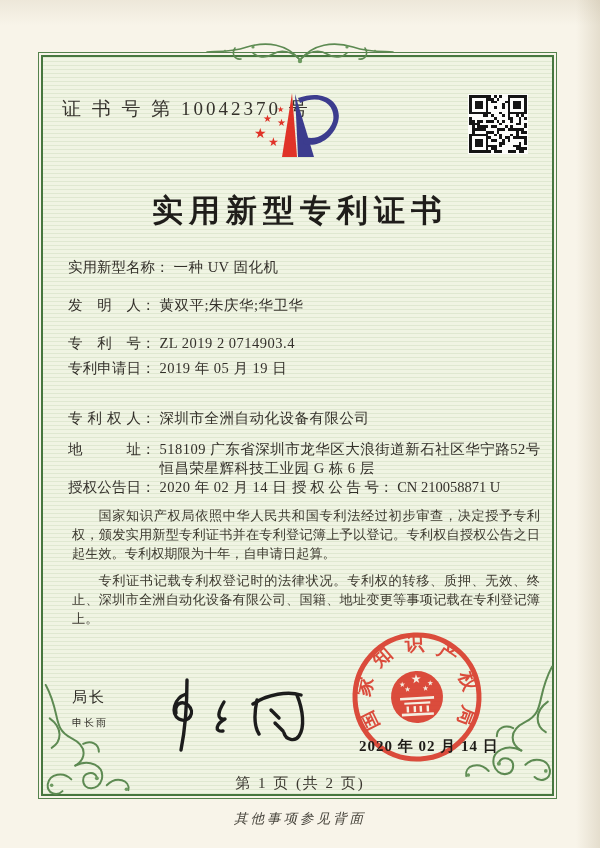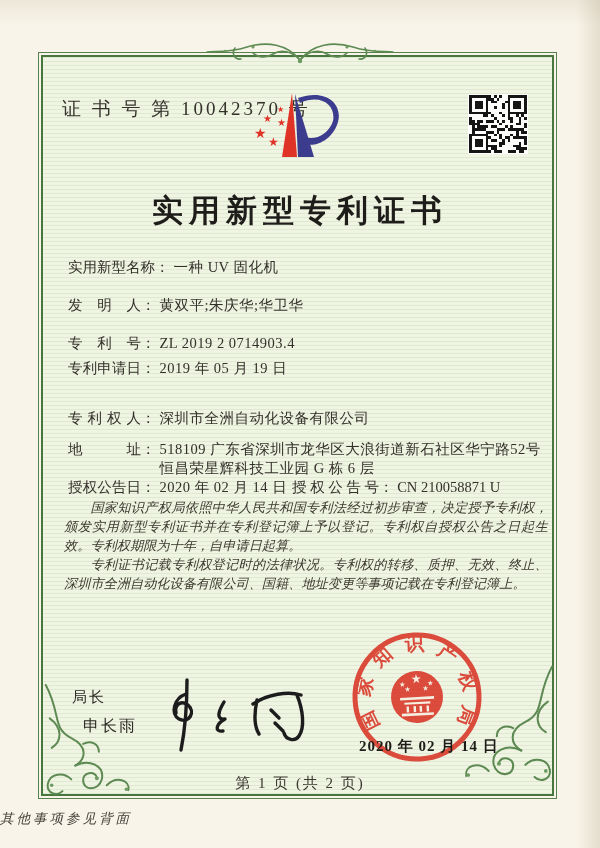--- a/index.html
+++ b/index.html
@@ -58,38 +58,38 @@
   }
   .fcolon { display:inline-block; vertical-align:top; margin-right:4px; }
   .fvalue { display:inline-block; vertical-align:top; letter-spacing:0.5px; white-space:normal; max-width:382px; line-height:19px; }
   .grant2 { position:absolute; left:224px; top:0; }
   
   .bodytext {
     position:absolute; left:64px; top:498px; width:484px;
     font-size:13.2px; line-height:19px; color:#3c392f;
     text-align:justify;
   }
-  .bodytext p { text-indent:2em; margin:0;font-style:italic; }
+  .bodytext p { text-indent:2em; margin:8px; }
   
   .director-title { position:absolute; left:72px; top:688px; font-size:15px; color:#2c2a24; letter-spacing:2px; font-family:Liberation Sans, sans-serif; }
-  .director-name  { position:absolute; left:72px; top:716px; font-size:16px; color:#2c2a24; letter-spacing:2px; font-family:"Liberation Sans","DejaVu Sans",sans-serif;margin-left:11px; }
+  .director-name  { position:absolute; left:72px; top:716px; font-size:10px; color:#2c2a24; letter-spacing:2px; font-family:"Liberation Sans","DejaVu Sans",sans-serif; }
   .signature { position:absolute; left:156px; top:670px; width:168px; height:88px; }
   .seal { position:absolute; left:347px; top:627px; width:140px; height:140px; }
   .seal-date {
     position:absolute; left:359px; top:737px; z-index:5;
     font-size:15px; font-weight:600; letter-spacing:1px; color:#1e1c18;
   }
   
   .page-info {
     position:absolute; left:0; right:0; top:774px;
     text-align:center; font-size:15px; letter-spacing:2px; color:#3a372f;
   }
   .back-note {
     position:absolute; left:0; right:0; top:810px;
-    text-align:left; font-size:13.5px; font-style:italic;
+    text-align:center; font-size:13.5px; font-style:italic;
     letter-spacing:3px; color:#45423a;
   }
 </style>
 </head>
 <body>
 
 <div class="page">
 
   <div class="frame-outer">
     <div class="frame-inner"></div>

